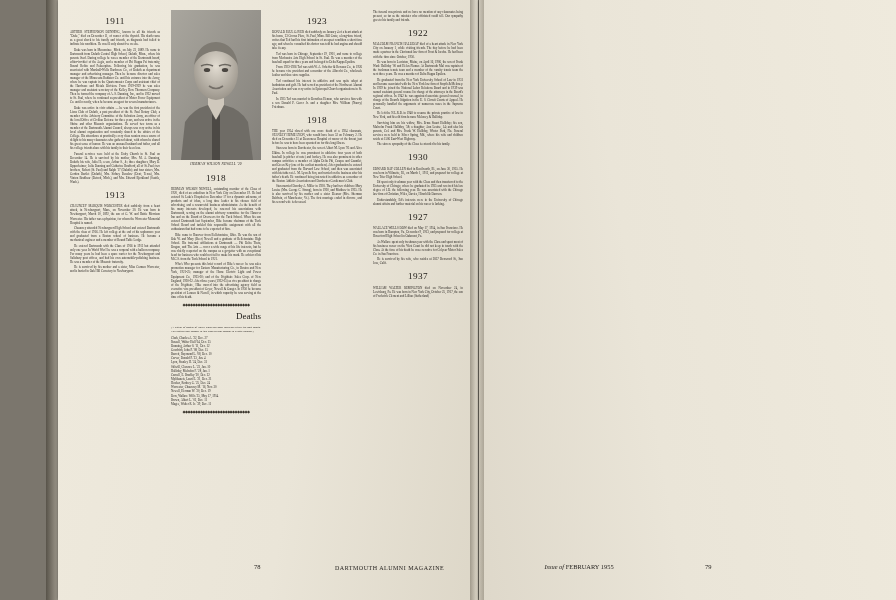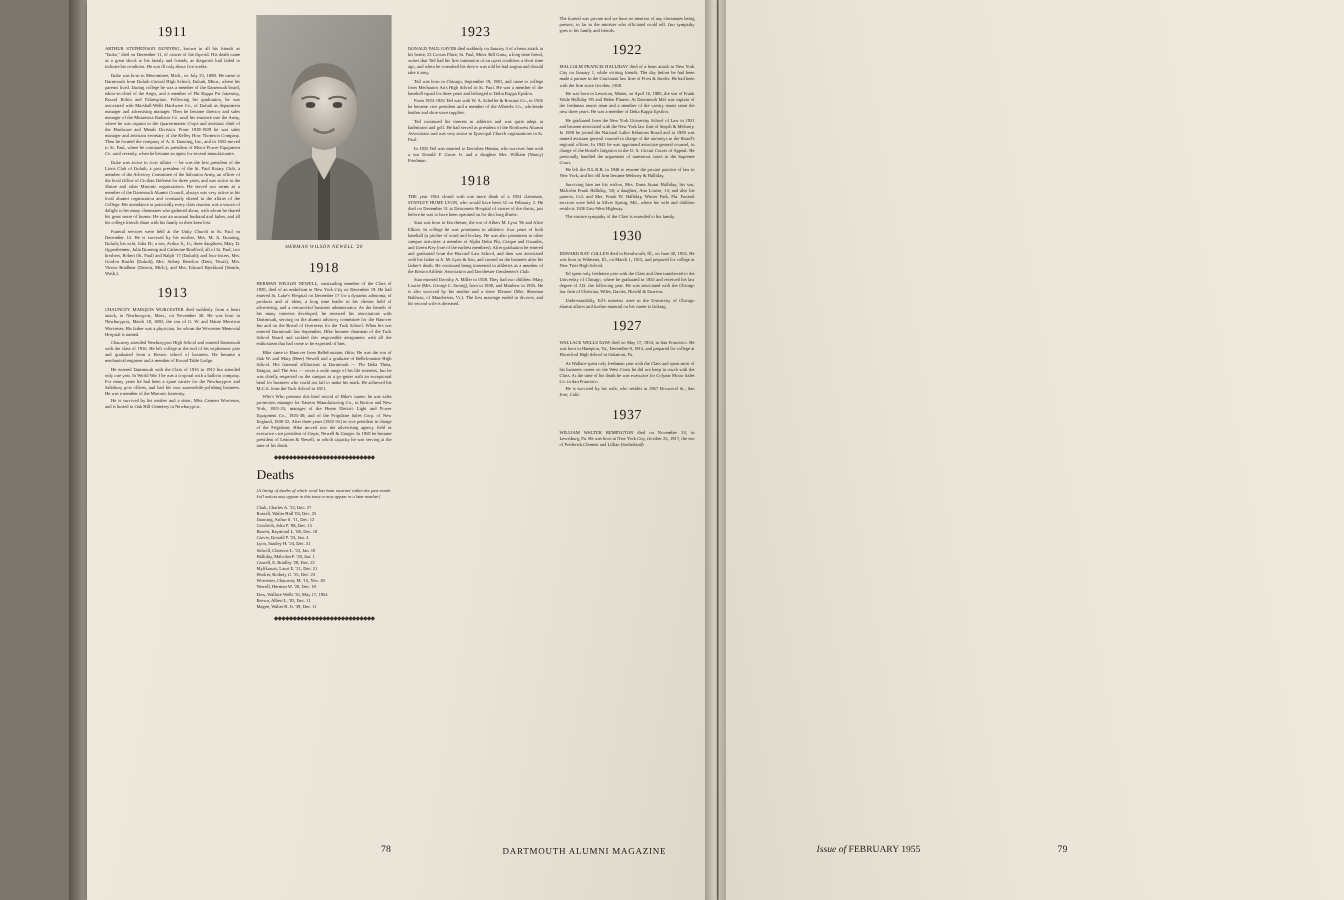--- a/index.html
+++ b/index.html
@@ -14,21 +14,21 @@
     background:linear-gradient(90deg,rgba(60,55,45,.55),rgba(215,208,192,.55));}
   .cols{position:absolute;display:flex;}
   .col{font-size:3.05px;line-height:1.33;text-align:justify;color:#2b2723;
        font-family:"Liberation Serif",serif;}
   .col p{margin:0 0 1.4px 0;text-indent:4px;}
   .col p.noind{text-indent:0;}
   .yr{font-size:9.2px;text-align:center;margin:5px 0 3px 0;letter-spacing:.4px;color:#1d1a16;
       font-family:"Liberation Serif",serif;text-indent:0;}
   .caption{font-size:3.4px;font-style:italic;text-align:center;letter-spacing:.25px;color:#2a2622;margin:2px 0 3px;}
   .photo{background:#8e8b84;position:relative;overflow:hidden;}
-  .deaths-h{font-size:9px;text-align:left;margin:4px 0 3px;color:#1d1a16;}
+  .deaths-h{font-size:9px;text-align:right;margin:4px 0 3px;color:#1d1a16;}
   .deaths-note{font-size:2.9px;font-style:italic;text-align:justify;line-height:1.3;margin:0 0 2px;}
   .deaths-list{font-size:3.05px;line-height:1.36;}
   .deaths-list div{white-space:nowrap;overflow:hidden;}
   .orn{font-size:4px;letter-spacing:-0.6px;color:#3a352c;text-align:center;overflow:hidden;white-space:nowrap;margin:3px 0;}
   .footer{position:absolute;font-size:5.2px;color:#262320;}
   .pgnum{font-size:6.5px;}
   .magtitle{font-variant:small-caps;font-size:6px;letter-spacing:.5px;}
   .issue{font-size:6.4px;font-variant:small-caps;}
   .issue i{font-style:italic;font-variant:normal;}
 </style>

